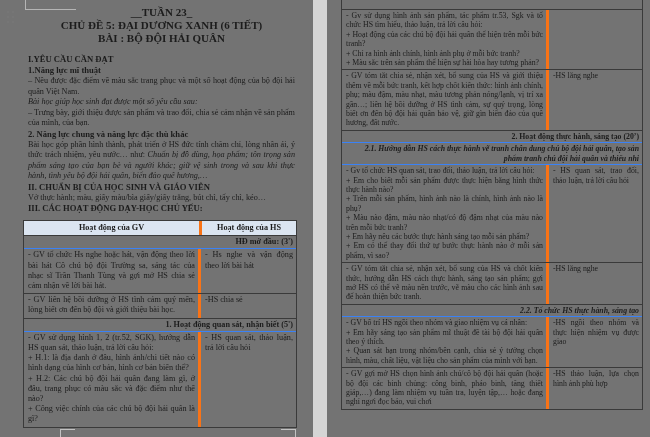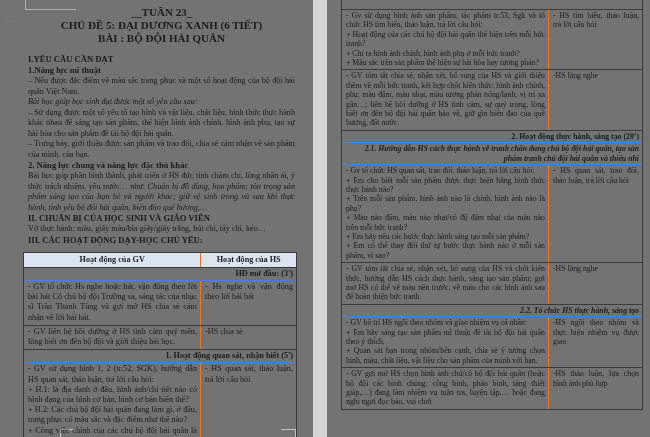--- a/index.html
+++ b/index.html
@@ -32,21 +32,21 @@
   .hgroup{margin-bottom:9px;}
   .h{font-size:8.6px;font-weight:bold;line-height:11px;}
   .p{font-size:8.2px;line-height:10.5px;text-align:justify;}
   .it{font-style:italic;}
   .indent{text-indent:22px;}
 
   
   .vtable{border:1px solid #3a3a3a;border-bottom:none;}
   .vtable .row{display:flex;border-bottom:1px solid #3a3a3a;}
   .vtable .cell{padding:1px 3px 2px 4px;box-sizing:border-box;white-space:pre-line;text-align:justify;}
-  .vtable .gv{border-right:1px solid #f97316;}
+  .vtable .gv{border-right:3px solid #f97316;}
   .vtable .span-row{display:block;font-weight:bold;padding:1px 3px 1px 4px;border-bottom:1px solid #3b82f6;text-align:right;}
 
   #left-table{margin-left:-5px;width:272px;margin-top:6px;font-size:8.2px;line-height:10.2px;}
   #left-table .gv{width:177px;}
   #left-table .hs{width:95px;}
   #left-table .thead{display:flex;background:#dbe5f1;border-bottom:1px solid #3a3a3a;font-weight:bold;text-align:center;}
   #left-table .thead div{padding:2px 0;text-align:center;}
 
   #right-table{position:absolute;left:14px;top:0;width:300px;font-size:7.8px;line-height:9.4px;border-top:none;}
   #right-table .gv{width:207px;}
@@ -74,21 +74,20 @@
     <div class="hgroup">
       <div class="t1">__TUẦN 23_</div>
       <div class="t1">CHỦ ĐỀ 5: ĐẠI DƯƠNG XANH (6 TIẾT)</div>
       <div class="t1">BÀI : BỘ ĐỘI HẢI QUÂN</div>
     </div>
 
     <div class="h">I.YÊU CẦU CẦN ĐẠT</div>
     <div class="h">1.Năng lực mĩ thuật</div>
     <div class="p">– Nêu được đặc điểm về màu sắc trang phục và một số hoạt động của bộ đội hải quân Việt Nam.</div>
     <div class="p it">Bài học giúp học sinh đạt được một số yêu cầu sau:</div>
-    <div class="p">– Sử dụng được một số yếu tố tạo hình và vật liệu, chất liệu, hình thức thực hành khác nhau để sáng tạo sản phẩm, thể hiện hình ảnh chính, hình ảnh phụ, tạo sự hài hòa cho sản phẩm đề tài bộ đội hải quân.</div>
     <div class="p">– Trưng bày, giới thiệu được sản phẩm và trao đổi, chia sẻ cảm nhận về sản phẩm của mình, của bạn.</div>
     <div class="h">2. Năng lực chung và năng lực đặc thù khác</div>
     <div class="p"><span>Bài học góp phần hình thành, phát triển ở HS đức tính chăm chỉ, lòng nhân ái, ý thức trách nhiệm, yêu nước… như: </span><span class="it">Chuẩn bị đồ dùng, họa phẩm; tôn trọng sản phẩm sáng tạo của bạn bè và người khác; giữ vệ sinh trong và sau khi thực hành, tình yêu bộ đội hải quân, biển đảo quê hương,…</span></div>
     <div class="h">II. CHUẨN BỊ CỦA HỌC SINH VÀ GIÁO VIÊN</div>
     <div class="p">Vở thực hành; màu, giấy màu/bìa giấy/giấy trắng, bút chì, tẩy chì, kéo…</div>
     <div class="h">III. CÁC HOẠT ĐỘNG DẠY-HỌC CHỦ YẾU:</div>
 
     <div class="vtable" id="left-table">
       <div class="thead">
         <div class="gv">Hoạt động của GV</div>
@@ -116,21 +115,20 @@
 </div>
 
 <div class="page" id="page-right">
   <div class="vtable" id="right-table" style="border-top:none;">
     <div class="spacer"></div>
     <div class="row">
       <div class="cell gv">- Gv sử dụng hình ảnh sản phẩm, tác phẩm tr.53, Sgk và tổ chức HS tìm hiểu, thảo luận, trả lời câu hỏi:
 + Hoạt động của các chú bộ đội hải quân thể hiện trên mỗi bức tranh?
 + Chỉ ra hình ảnh chính, hình ảnh phụ ở mỗi bức tranh?
 + Màu sắc trên sản phẩm thể hiện sự hài hòa hay tương phản?</div>
-      <div class="cell hs">- HS tìm hiểu, thảo luận, trả lời câu hỏi</div>
     </div>
     <div class="row">
       <div class="cell gv">- GV tóm tắt chia sẻ, nhận xét, bổ sung của HS và giới thiệu thêm về mỗi bức tranh, kết hợp chốt kiến thức: hình ảnh chính, phụ; màu đậm, màu nhạt, màu tương phản nóng/lạnh, vị trí xa gần…; liên hệ bồi dưỡng ở HS tình cảm, sự quý trọng, lòng biết ơn đến bộ đội hải quân bảo vệ, giữ gìn biển đảo của quê hương, đất nước.</div>
       <div class="cell hs">-HS lắng nghe</div>
     </div>
     <div class="span-row">2. Hoạt động thực hành, sáng tạo (20’)</div>
     <div class="span-row bi">2.1. Hướng dẫn HS cách thực hành vẽ tranh chân dung chú bộ đội hải quân, tạo sản phẩm tranh chú đội hải quân và thiếu nhi</div>
     <div class="row">
       <div class="cell gv">- Gv tổ chức HS quan sát, trao đổi, thảo luận, trả lời câu hỏi:
 + Em cho biết mỗi sản phẩm được thực hiện bằng hình thức thực hành nào?

